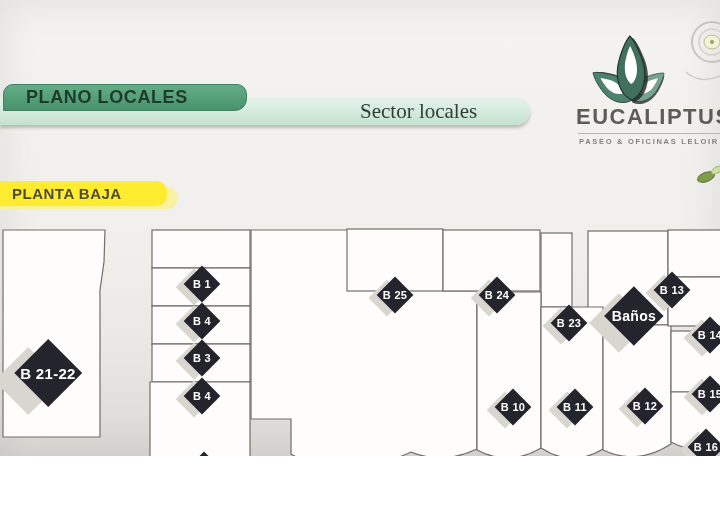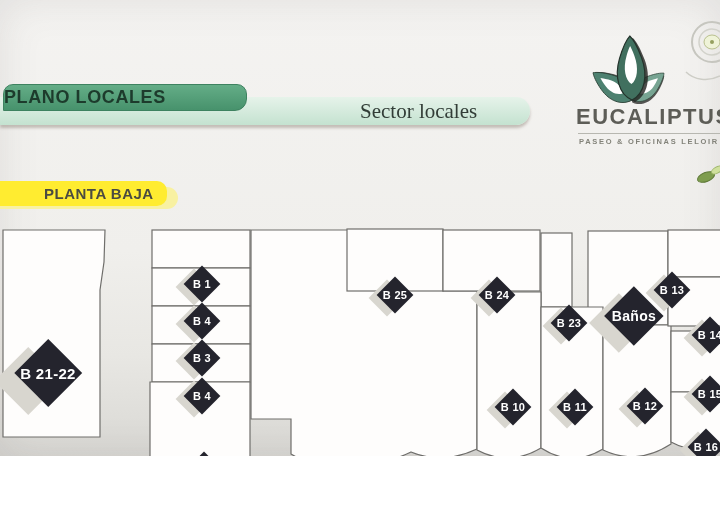--- a/index.html
+++ b/index.html
@@ -12,28 +12,28 @@
   svg{display:block}
   
   .sector-bar{position:absolute;left:0;top:97px;width:530px;height:28px;
     background:linear-gradient(180deg,#e6f3ea,#c4e2d0);
     border-radius:0 14px 14px 0;box-shadow:0 3px 3px rgba(125,112,100,.4);z-index:9;}
   .sector-label{position:absolute;left:360px;top:99px;z-index:10;
     font-family:"Liberation Serif",serif;font-size:21px;color:#323d37;}
   .title-banner{position:absolute;left:3px;top:84px;width:244px;height:27px;
     background:linear-gradient(180deg,#64ad87,#47926c);
     border:1px solid #3e8260;border-radius:10px 10px 12px 0;
-    display:flex;align-items:center;box-sizing:border-box;z-index:11;}
+    display:flex;align-items:center;padding-left:22px;box-sizing:border-box;z-index:11;}
   .title-banner span{font-size:18px;font-weight:700;color:#1d3b2c;letter-spacing:.6px;}
   .floor-banner-back{position:absolute;left:0;top:187px;width:178px;height:22px;
     background:#f8f1a2;border-radius:0 12px 12px 0;z-index:8;}
   .floor-banner{position:absolute;left:0;top:181px;width:167px;height:25px;
     background:#ffec30;border-radius:0 10px 10px 0;
     display:flex;align-items:center;padding-left:12px;box-sizing:border-box;z-index:9;}
-  .floor-banner span{font-size:15px;font-weight:700;color:#4b4b41;letter-spacing:.5px;margin-left:32px;}
+  .floor-banner span{font-size:15px;font-weight:700;color:#4b4b41;letter-spacing:.5px;}
   
   .brand{position:absolute;left:576px;top:16px;width:146px;text-align:center;z-index:10;}
   .brand-name{font-size:22px;font-weight:700;color:#5d5d57;letter-spacing:1.5px;margin-top:0;}
   .brand-rule{height:1px;background:#b7b7b0;margin:3px 2px 3px 2px;}
   .brand-tagline{font-size:7.5px;font-weight:700;color:#83837a;letter-spacing:1.7px;white-space:nowrap;}
   
   .plan-svg{position:absolute;left:0;top:0;z-index:1;}
   .room{fill:#fefdfc;stroke:#6f6e6b;stroke-width:1.2;}
   
   .unit{position:absolute;display:grid;place-items:center;transform:translate(-50%,-50%);z-index:5;margin-top:34px;}

